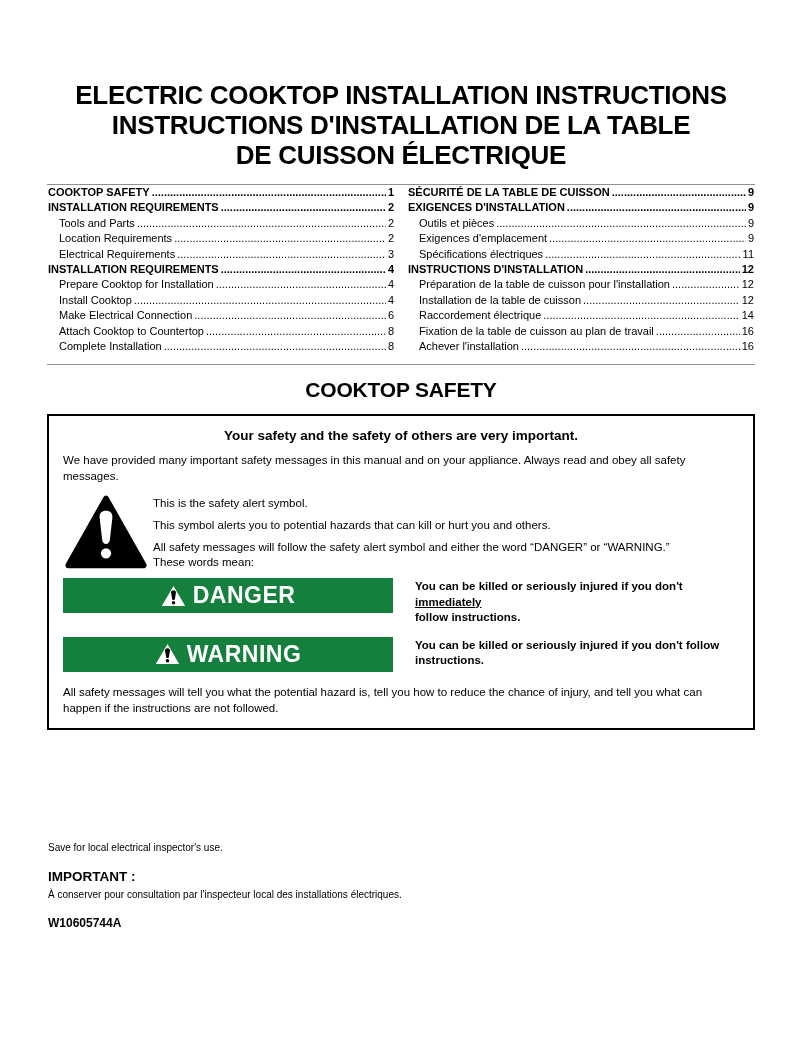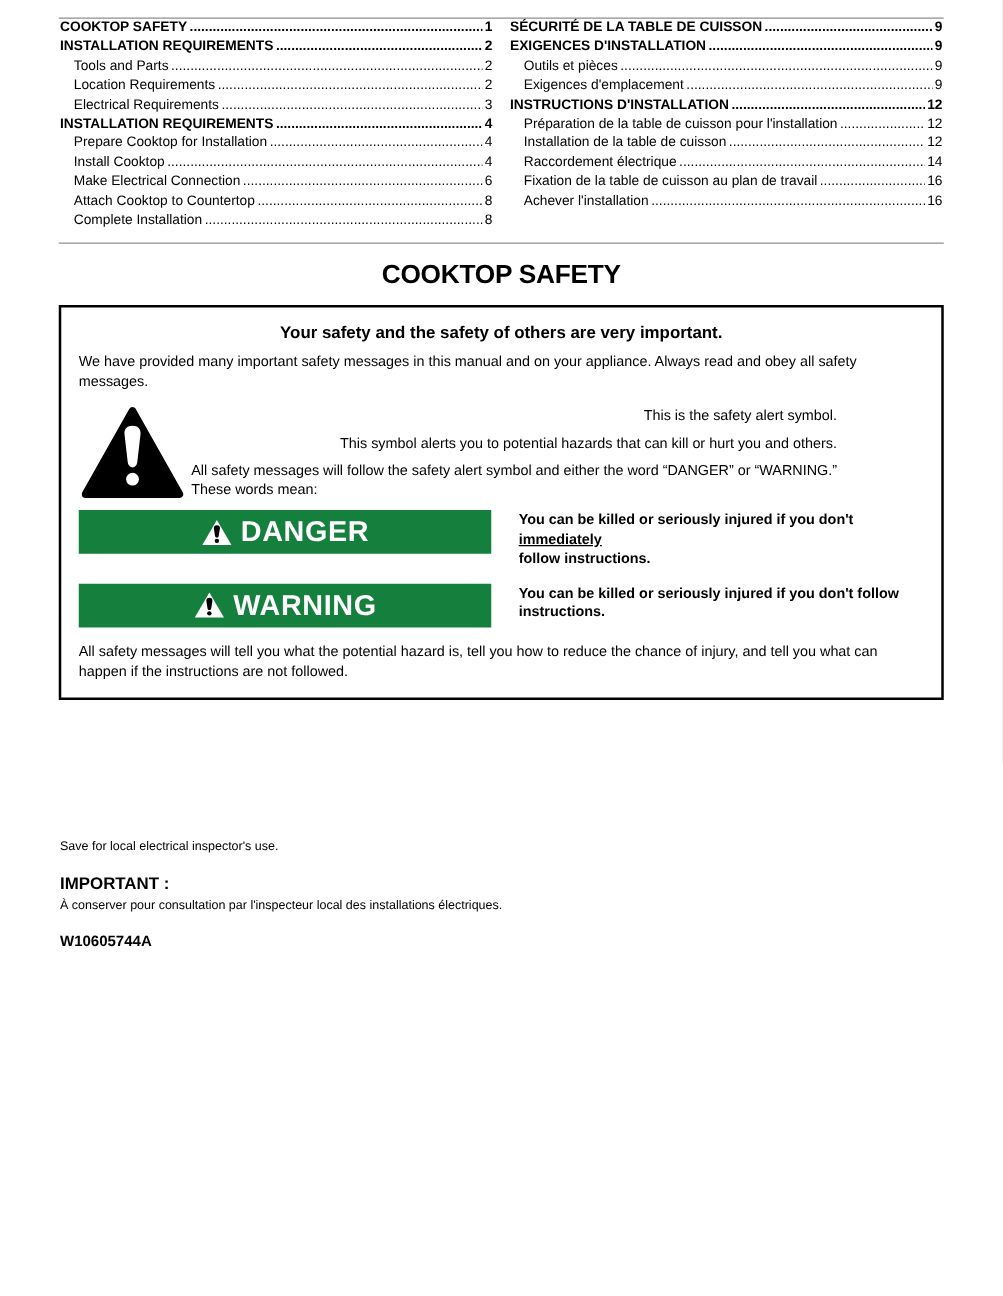--- a/index.html
+++ b/index.html
@@ -30,21 +30,21 @@
   
   .section-heading { margin: 13px 0 12px; text-align: center; font-size: 21px; font-weight: bold; letter-spacing: -0.2px; }
   .safety-box { margin: 0 47px; border: 2px solid #000; padding: 10px 14px 10px; }
   .safety-title { margin: 2px 0 9px; text-align: center; font-size: 13.5px; font-weight: bold; }
   .safety-intro { margin: 0; font-size: 11.5px; line-height: 16px; }
   .alert-row { display: flex; margin: 9px 0 2px; }
   .alert-symbol { flex: 0 0 82px; margin: 2px 6px 0 2px; }
   .alert-symbol svg { display: block; }
   .alert-text { padding-top: 3px; min-width: 0; }
   .alert-text p { margin: 0; font-size: 11.5px; line-height: 15px; }
-  .alert-gap { margin-bottom: 7px !important; text-align: right; }
+  .alert-gap { margin-bottom: 7px !important; }
   
   .signal-row { display: flex; align-items: flex-start; margin-top: 8px; }
   .signal-row.warning-row { margin-top: 11px; }
   .signal-box { flex: 0 0 330px; height: 35px; background: #15803d; color: #fff;
                 display: flex; align-items: center; justify-content: center; }
   .signal-icon { display: inline-flex; margin-right: 7px; }
   .signal-word { font-size: 23px; font-weight: bold; letter-spacing: 0.5px; }
   .signal-text { width: 356px; margin: 1px 0 0 22px; font-size: 11.5px; font-weight: bold; line-height: 15.5px; }
   .signal-text .u { text-decoration: underline; }
   .signal-text .line2 { display: block; }
@@ -54,20 +54,25 @@
   .important-label { margin: 0 0 5px; font-size: 13.5px; font-weight: bold; }
   .important-text { margin: 0 0 16px; font-size: 10px; }
   
   .doc-number { padding: 0 48px; margin: 6px 0 0; font-size: 12px; font-weight: bold; }
 </style>
 </head>
 <body>
 
 <div class="page">
 
+  <header class="doc-header">
+    <h1 class="title">ELECTRIC COOKTOP INSTALLATION INSTRUCTIONS</h1>
+    <h1 class="title">INSTRUCTIONS D'INSTALLATION DE LA TABLE</h1>
+    <h1 class="title">DE CUISSON ÉLECTRIQUE</h1>
+  </header>
 
   <hr class="rule rule-top">
 
   <section class="toc">
     <div class="toc-columns">
       <div class="toc-col" id="toc-left">
   <div class="toc-entry toc-top">
     <span class="toc-label">COOKTOP SAFETY</span>
     <span class="toc-dots"></span>
     <span class="toc-page">1</span>
@@ -151,20 +156,25 @@
     <span class="toc-dots"></span>
     <span class="toc-page">9</span>
   </div>
 
   <div class="toc-entry toc-sub">
     <span class="toc-label">Exigences d'emplacement</span>
     <span class="toc-dots"></span>
     <span class="toc-page">9</span>
   </div>
 
+  <div class="toc-entry toc-sub">
+    <span class="toc-label">Spécifications électriques</span>
+    <span class="toc-dots"></span>
+    <span class="toc-page">11</span>
+  </div>
 
   <div class="toc-entry toc-top">
     <span class="toc-label">INSTRUCTIONS D'INSTALLATION</span>
     <span class="toc-dots"></span>
     <span class="toc-page">12</span>
   </div>
 
   <div class="toc-entry toc-sub">
     <span class="toc-label">Préparation de la table de cuisson pour l'installation</span>
     <span class="toc-dots"></span>

